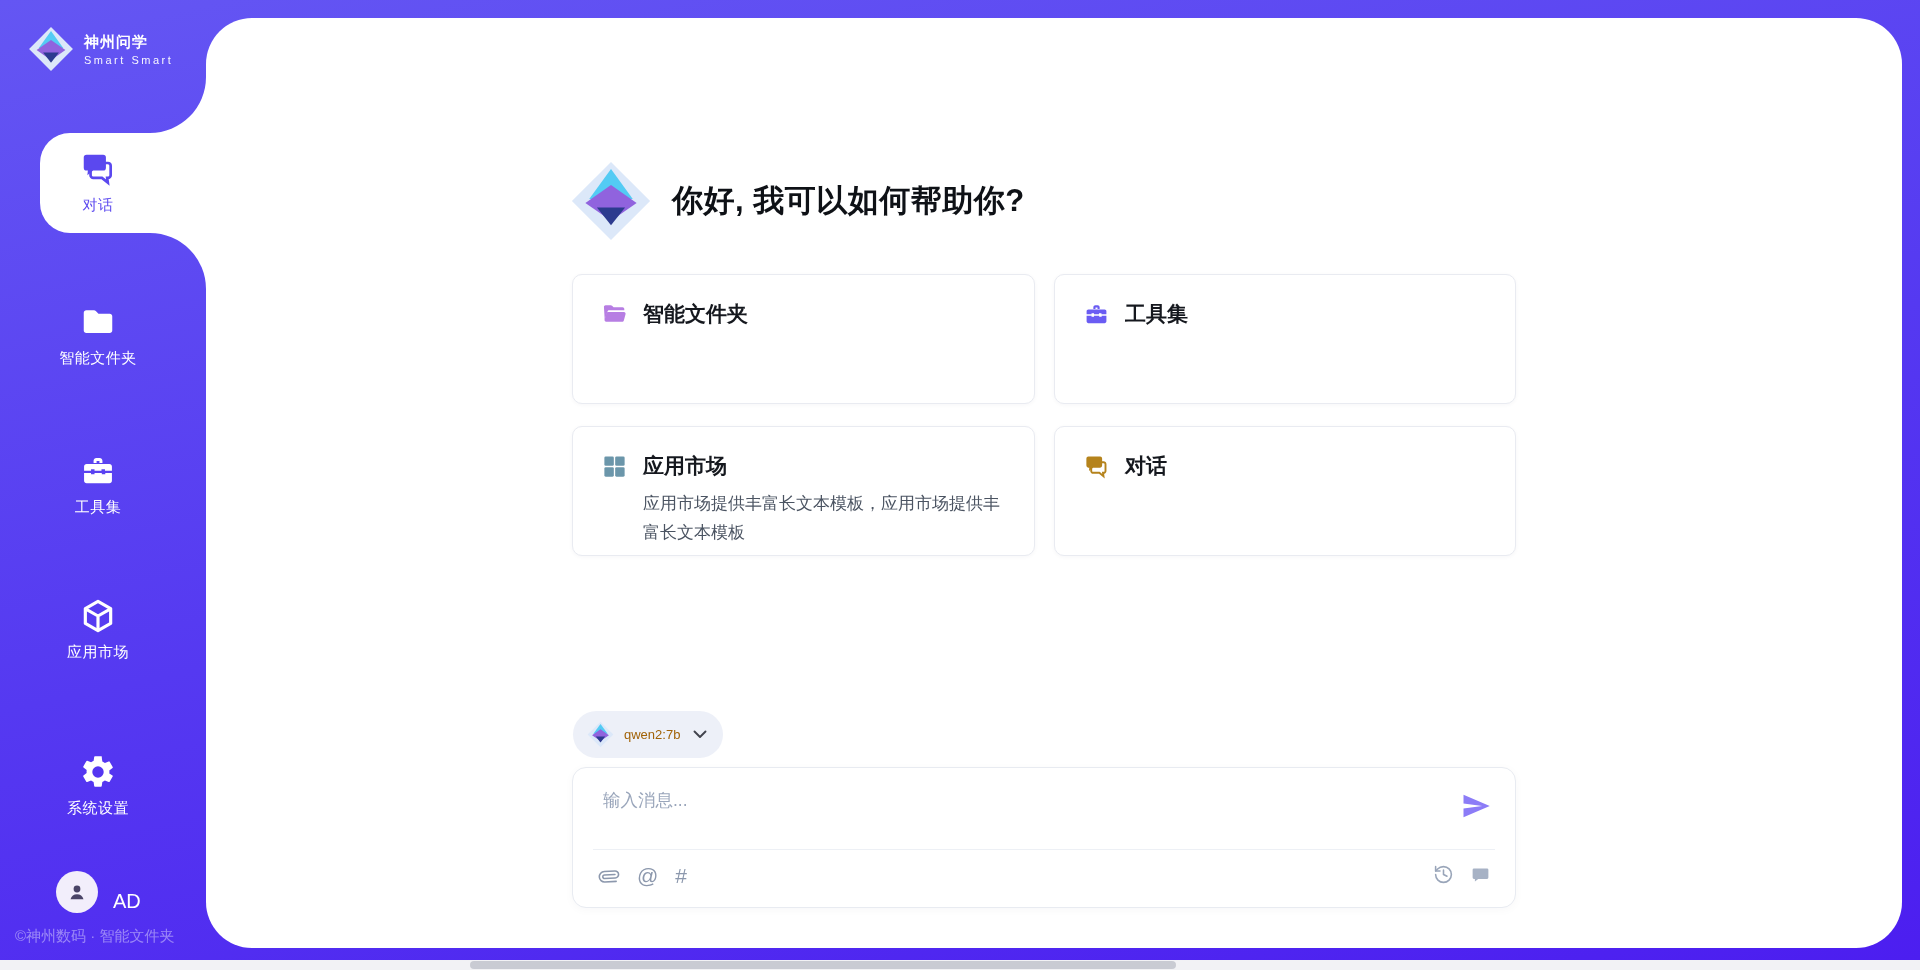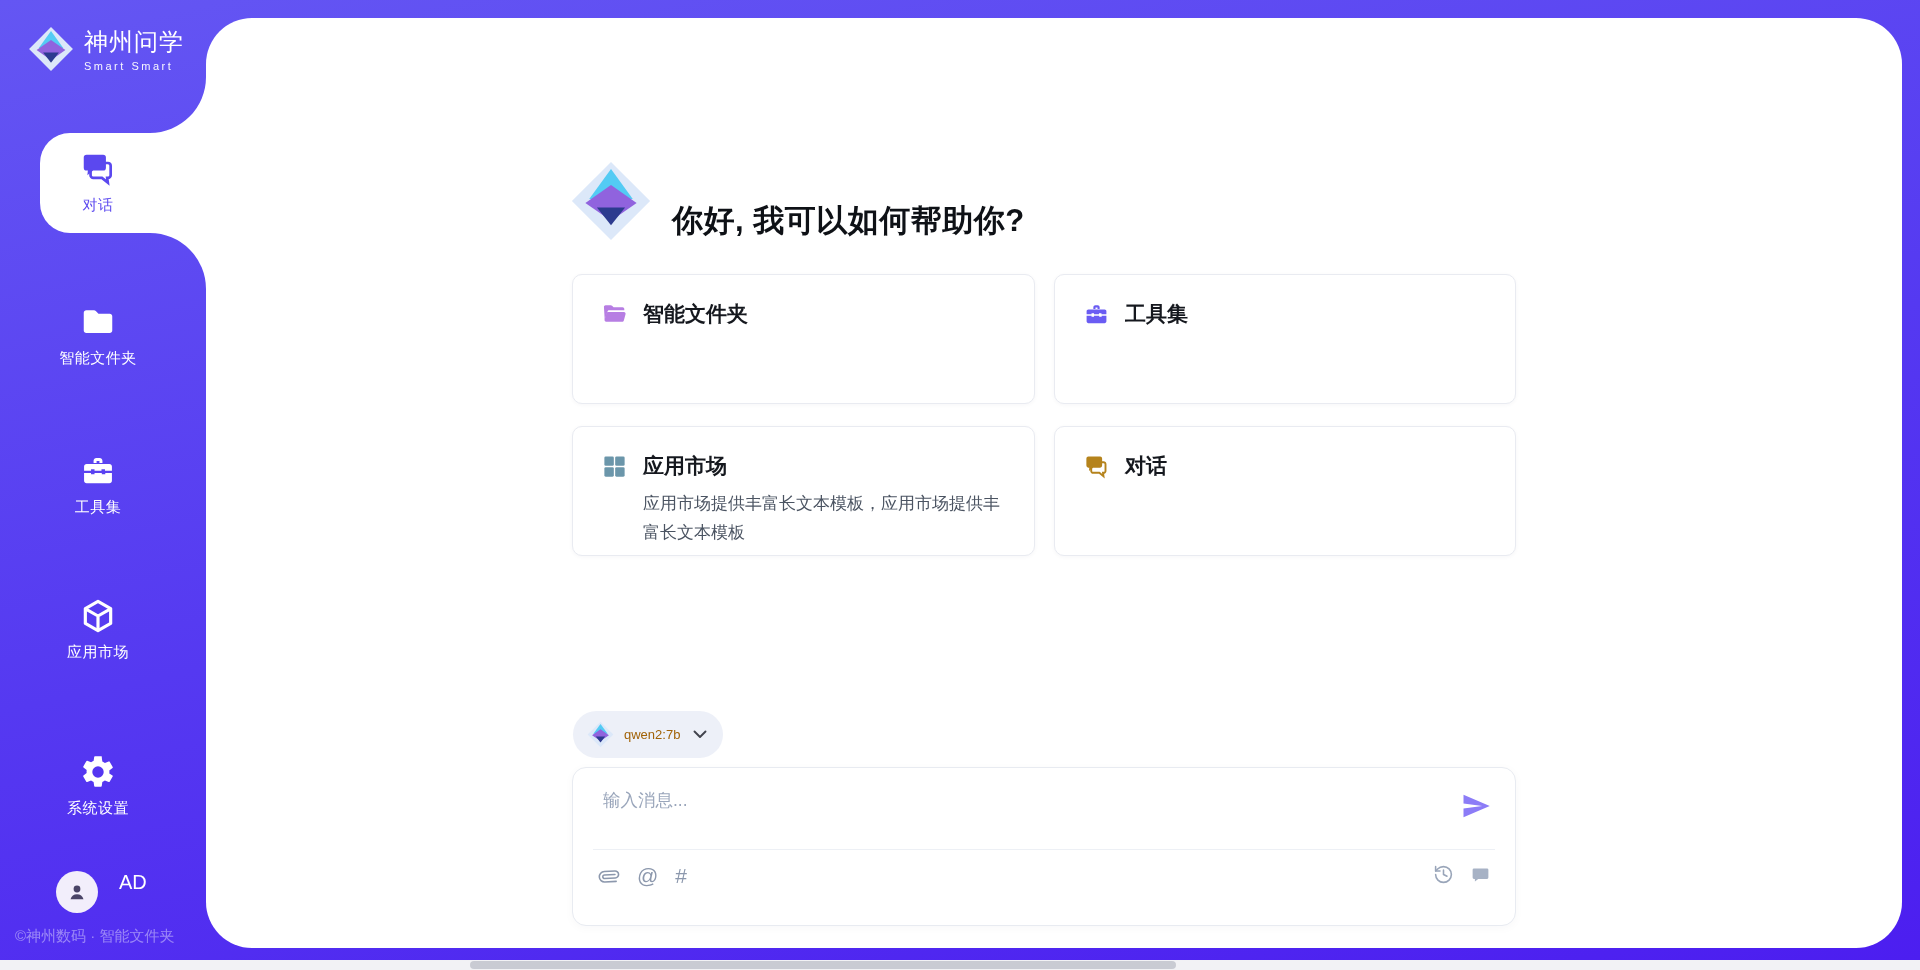--- a/index.html
+++ b/index.html
@@ -20,53 +20,53 @@
   .nav-bubble{position:absolute;left:40px;top:133px;width:176px;height:100px;background:#fff;border-radius:30px 0 0 30px}
   .fillet{position:absolute;width:56px;height:56px}
   .fillet.top{left:150px;top:77px}
   .fillet.bottom{left:150px;top:233px}
 
   
   .sidebar{position:absolute;left:0;top:0;width:206px;height:960px}
   .brand{position:absolute;left:28px;top:26px;display:flex;align-items:center;gap:10px}
   .brand .gem{width:46px;height:46px}
   .brand-text{display:flex;flex-direction:column;gap:2px}
-  .brand-name{color:#fff;font-size:24px;font-weight:normal;letter-spacing:1px}
+  .brand-name{color:#fff;font-size:15px;font-weight:bold;letter-spacing:1px}
   .brand-tag{color:rgba(255,255,255,.95);font-size:11px;letter-spacing:2.5px}
   .nav-item{position:absolute;left:33px;width:130px;display:flex;flex-direction:column;align-items:center;gap:8px;color:#fff;cursor:pointer}
   .nav-item svg{width:38px;height:38px;display:block}
   .nav-item .lbl{font-size:15px;letter-spacing:.5px}
   .nav-item.active{color:var(--accent)}
   .nav-1{top:150px}.nav-2{top:303px}.nav-3{top:452px}.nav-4{top:597px}.nav-5{top:753px}
-  .user{position:absolute;left:56px;top:871px;display:flex;align-items:flex-start;gap:21px;cursor:pointer}
+  .user{position:absolute;left:56px;top:871px;display:flex;align-items:flex-end;gap:15px;cursor:pointer}
   .avatar{width:42px;height:42px;border-radius:50%;background:#F2EEFB;display:flex;align-items:center;justify-content:center}
   .avatar svg{width:24px;height:24px}
   .user-name{color:#fff;font-size:20px}
   .copyright{position:absolute;left:15px;top:927px;color:rgba(255,255,255,.42);font-size:15px;white-space:nowrap}
 
   
-  .greeting{position:absolute;left:570px;top:160px;display:flex;align-items:flex-end;gap:20px}
+  .greeting{position:absolute;left:570px;top:160px;display:flex;align-items:center;gap:20px}
   .greeting .gem{width:82px;height:82px}
   .greeting h1{margin:0;font-size:31px;color:#0E1116;letter-spacing:.5px;font-weight:bold}
 
   .cards{position:absolute;left:572px;top:274px;display:grid;grid-template-columns:463px 462px;gap:22px 19px}
   .card{height:130px;background:#fff;border:1px solid #E9EBF1;border-radius:10px;
         box-shadow:0 1px 4px rgba(25,35,70,.04);padding:25px 28px 0 28px;cursor:pointer}
   .card-head{display:flex;align-items:center;gap:15px}
   .card-head svg{width:27px;height:27px;flex:0 0 auto}
   .card-title{font-size:21px;font-weight:bold;color:var(--textPrimary)}
   .card-desc{margin:9px 0 0 42px;font-size:17px;color:var(--textSecondary);line-height:29px;max-width:374px}
 
   .model-pill{position:absolute;left:573px;top:711px;height:47px;padding:0 16px 0 14px;border-radius:24px;
               background:#EDF0F8;display:flex;align-items:center;gap:10px;cursor:pointer}
   .model-pill .gem{width:27px;height:27px}
   .model-name{font-size:13px;color:#a16207}
   .chev{margin-left:3px;display:block}
 
-  .composer{position:absolute;left:572px;top:767px;width:944px;height:159px;background:#fff;
+  .composer{position:absolute;left:572px;top:767px;width:944px;height:141px;background:#fff;
             border:1px solid #E8EBF1;border-radius:14px;box-shadow:0 2px 10px rgba(25,35,70,.03)}
   .composer input{position:absolute;left:28px;top:21px;width:810px;border:0;outline:0;background:transparent;
                   font-size:17.5px;color:#333B4D;font-family:inherit}
   .composer input::placeholder{color:#9AA6BB}
   .send{position:absolute;right:24px;top:23px;width:30px;height:30px;cursor:pointer}
   .divider{position:absolute;left:20px;right:20px;top:81px;height:1px;background:#EDF0F5}
   .tools-left{position:absolute;left:26px;top:95px;display:flex;align-items:center;gap:17px;color:var(--muted)}
   .tools-left svg{display:block;cursor:pointer}
   .sym{font-size:21px;line-height:26px;cursor:pointer}
   .tools-right{position:absolute;right:24px;top:96px;display:flex;align-items:center;gap:16px}

